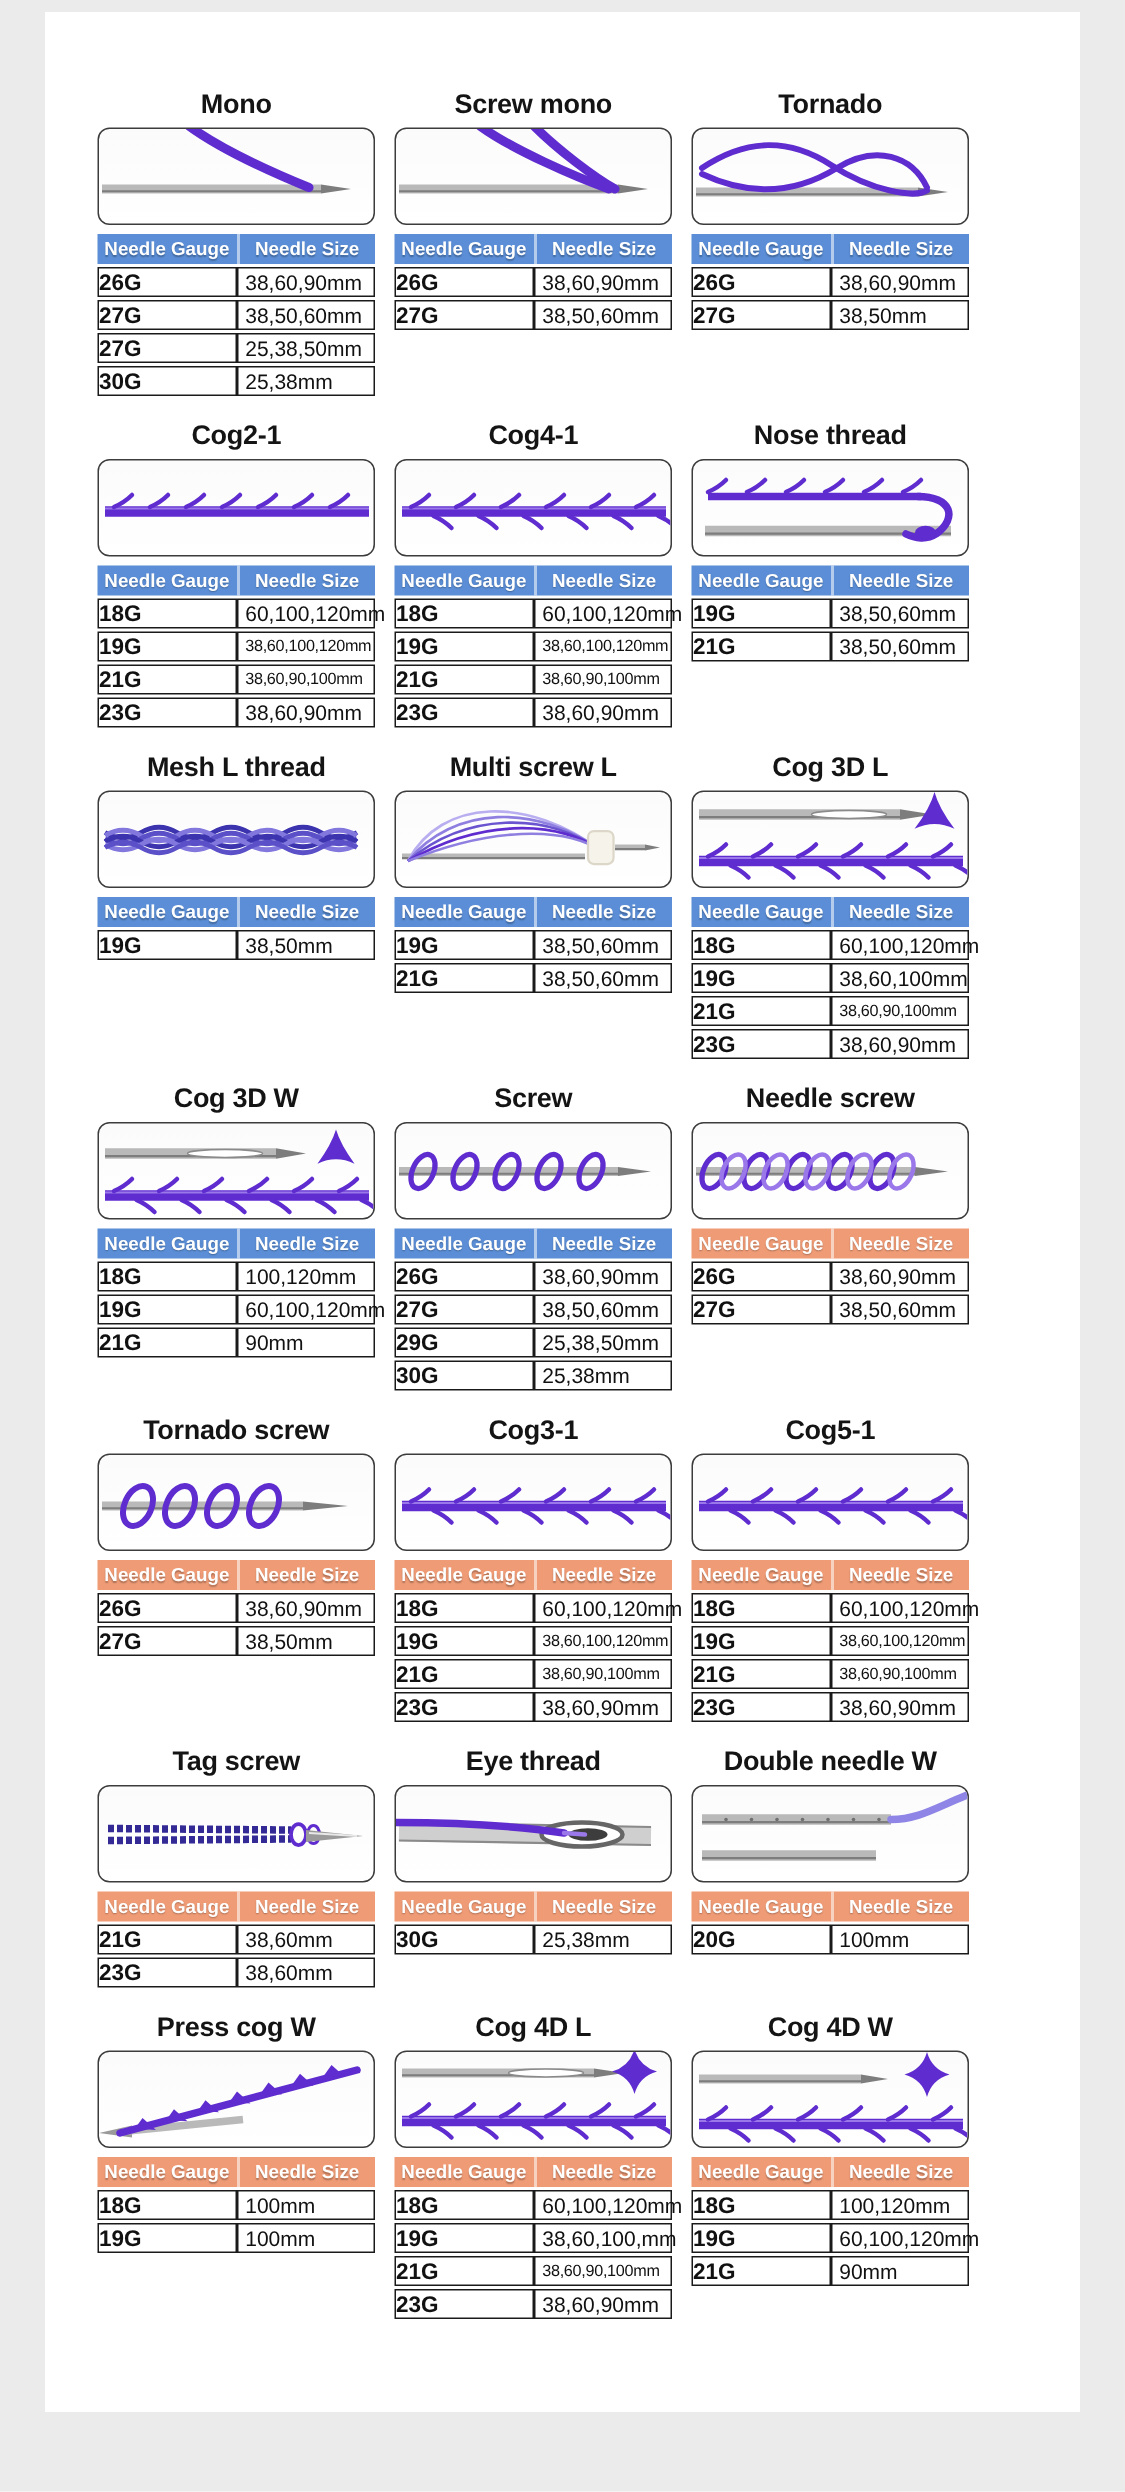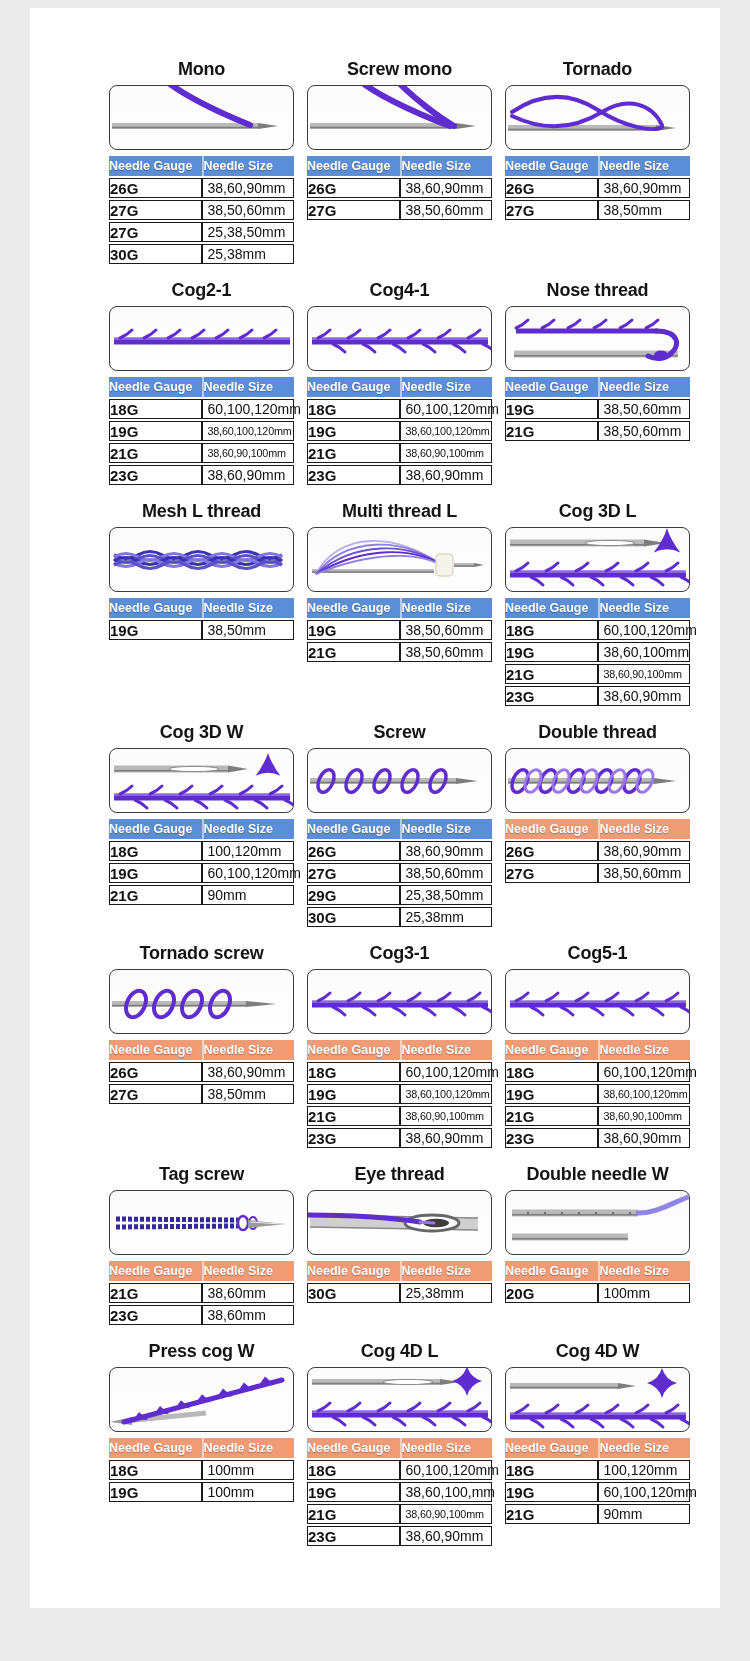--- a/index.html
+++ b/index.html
@@ -1,25 +1,25 @@
 <!DOCTYPE html>
 <html><head>
 <meta charset="utf-8">
 <style>
   * { margin:0; padding:0; box-sizing:border-box; }
   body { background:#ebebeb; font-family:"Liberation Sans", sans-serif; }
   .page { width:750px; height:1661px; margin:0 auto; background:#ebebeb; position:relative; }
-  .content { position:absolute; left:30px; top:8px; width:690px; height:1600px; background:#ffffff;padding-left:44px; }
+  .content { position:absolute; left:30px; top:8px; width:690px; height:1600px; background:#ffffff; }
   .grid { padding:50px 0 0 35px; display:grid; grid-template-columns:repeat(3,185px); column-gap:13px; row-gap:13px; align-items:start; }
   .card { width:185px; }
   .title { font-size:18px; font-weight:700; color:#141414; text-align:center; line-height:22px; margin-bottom:5px; letter-spacing:-0.2px; }
   .imgbox { width:185px; height:65px; border:1px solid #3c3c3c; border-radius:8px; background:linear-gradient(180deg,#fbfbfb,#ffffff); overflow:hidden; margin-bottom:4px; }
   .imgbox svg { width:100%; height:100%; display:block; }
   table.ntable { width:185px; border-collapse:separate; border-spacing:0 2px; table-layout:fixed; }
-  table.ntable th { height:20px; font-size:12.5px; font-weight:700; color:#ffffff; text-shadow:0 1px 1px rgba(0,0,0,.28); text-align:left; }
+  table.ntable th { height:20px; font-size:12.5px; font-weight:700; color:#ffffff; text-shadow:0 1px 1px rgba(0,0,0,.28); text-align:center; }
   table.ntable th + th { border-left:2px solid rgba(255,255,255,.55); }
   table.ntable td { height:20px; border:1px solid #1a1a1a; background:#fff; color:#111; }
   td.gauge { width:47%; text-align:left; font-size:15px; border-right:none;font-weight:bold; }
   td.size { width:53%; text-align:left; padding-left:5px; font-size:14px; white-space:nowrap; }
   td.size.small { font-size:10.8px; letter-spacing:-0.2px; }
 </style>
 </head>
 <body>
 
 <div class="page">
@@ -275,21 +275,21 @@
       <tbody>
               <tr>
                 <td class="gauge">19G</td>
                 <td class="size">38,50mm</td>
               </tr>
             </tbody>
     </table>
   </section>
 
   <section class="card">
-    <h2 class="title">Multi thread L</h2>
+    <h2 class="title">Multi screw L</h2>
     <div class="imgbox">
             <svg viewBox="0 0 183 63">
               <line x1="4" y1="43" x2="126" y2="43" stroke="#b9b9b9" stroke-width="4"></line>
               <line x1="4" y1="44" x2="126" y2="44" stroke="#7d7d7d" stroke-width="1.4"></line>
               <path d="M8,46 C30,4 88,2 138,40" stroke="#b9aef0" stroke-width="1.8" fill="none"></path>
               <path d="M8,46 C38,9 94,7 138,40" stroke="#8f7fe0" stroke-width="1.8" fill="none"></path>
               <path d="M8,46 C46,14 100,12 138,40" stroke="#6a54d0" stroke-width="1.8" fill="none"></path>
               <path d="M8,46 C54,19 106,17 138,40" stroke="#5f2ccf" stroke-width="1.8" fill="none"></path>
               <path d="M8,46 C62,24 112,22 138,40" stroke="#8f7fe0" stroke-width="1.8" fill="none"></path>
               <rect x="128" y="26" width="17" height="22" rx="4" fill="#f6f3ea" stroke="#dcd7c8" stroke-width="1.5"></rect>
@@ -456,21 +456,21 @@
               </tr>
               <tr>
                 <td class="gauge">30G</td>
                 <td class="size">25,38mm</td>
               </tr>
             </tbody>
     </table>
   </section>
 
   <section class="card">
-    <h2 class="title">Double thread</h2>
+    <h2 class="title">Needle screw</h2>
     <div class="imgbox">
             <svg viewBox="0 0 183 63">
               <line x1="2" y1="32" x2="148" y2="32" stroke="#b9b9b9" stroke-width="6"></line>
               <line x1="2" y1="33.5" x2="148" y2="33.5" stroke="#7d7d7d" stroke-width="1.4"></line>
               <polygon points="148,29 170,32 148,35" fill="#7d7d7d"></polygon>
               <ellipse cx="14" cy="32" rx="7" ry="12" fill="none" stroke="#5f2ccf" stroke-width="3.5" transform="rotate(24 14 32)"></ellipse>
               <ellipse cx="42" cy="32" rx="7" ry="12" fill="none" stroke="#5f2ccf" stroke-width="3.5" transform="rotate(24 42 32)"></ellipse>
               <ellipse cx="70" cy="32" rx="7" ry="12" fill="none" stroke="#5f2ccf" stroke-width="3.5" transform="rotate(24 70 32)"></ellipse>
               <ellipse cx="98" cy="32" rx="7" ry="12" fill="none" stroke="#5f2ccf" stroke-width="3.5" transform="rotate(24 98 32)"></ellipse>
               <ellipse cx="126" cy="32" rx="7" ry="12" fill="none" stroke="#5f2ccf" stroke-width="3.5" transform="rotate(24 126 32)"></ellipse>

